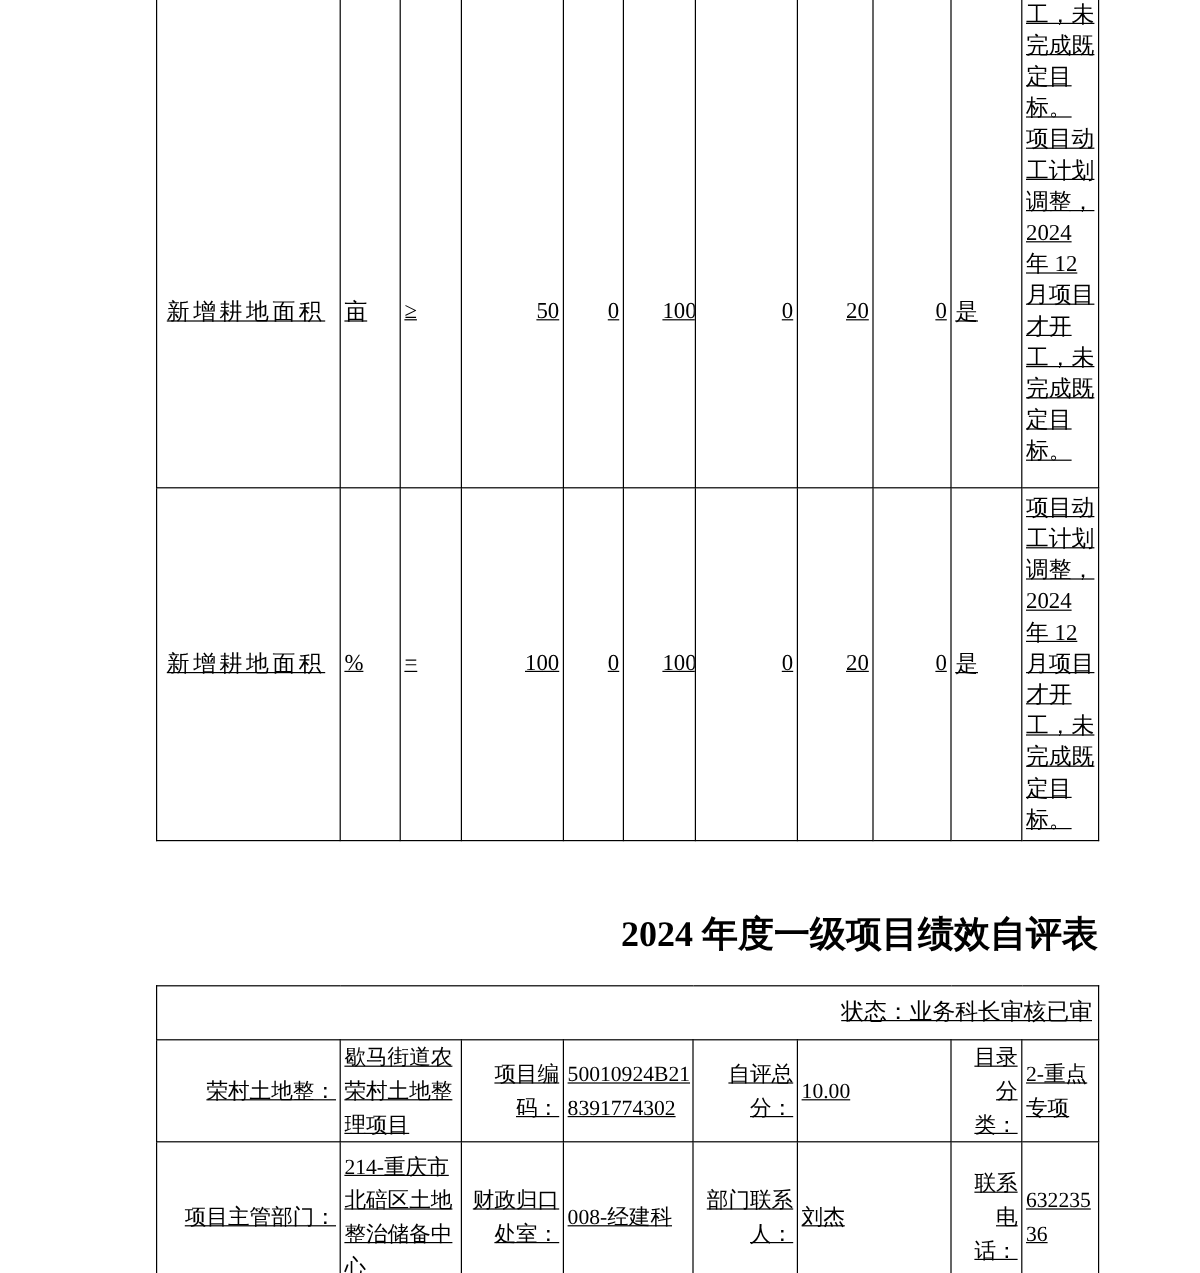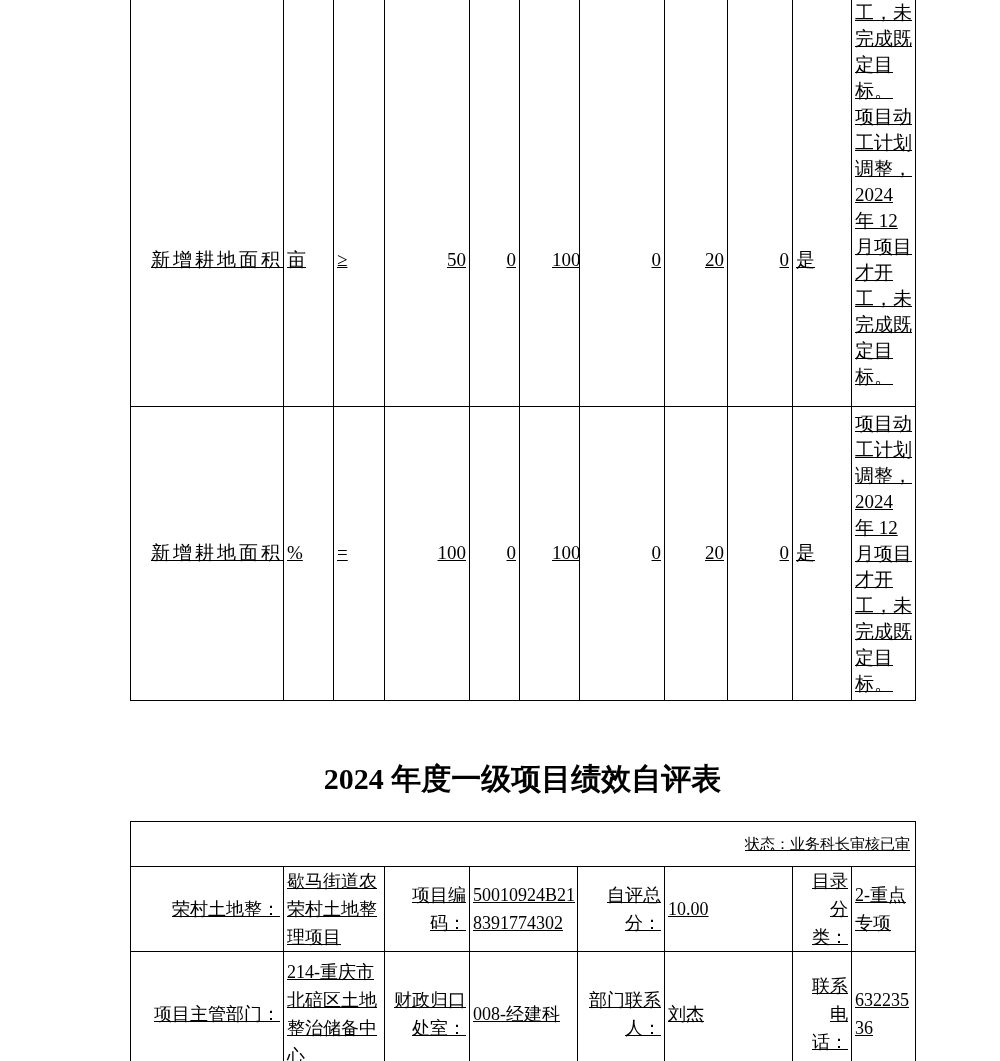--- a/index.html
+++ b/index.html
@@ -17,46 +17,46 @@
     border-collapse:collapse;
     table-layout:fixed;
   }
   td { border:1px solid #000; overflow:hidden;text-decoration:underline; }
 
   
   .t1 { top:0; }
   .t1 td { font-size:19px; vertical-align:middle;padding-left:32px; }
   .t1 tr.r1 td { height:406px; border-top:none; padding-top:114px; }
   .t1 tr.r2 td { height:294px; }
-  .t1 td.name  { padding-left:20px; letter-spacing:3px; }
+  .t1 td.name  { padding-left:8px; letter-spacing:3px; }
   .t1 td.cleft { padding-left:3px; }
   .t1 td.num   { text-align:right; padding-right:3px; }
   .t1 td.remark {
     vertical-align:top;
     white-space:pre-line;
     line-height:26px;
     padding:0 2px 0 3px;
   }
   .t1 tr.r1 td.remark { padding-top:0; }
   .t1 tr.r2 td.remark { padding-top:4px; }
 
   
   .title {
     position:absolute;
     left:130px; top:760px; width:785px;
-    text-align:center;
+    text-align:right;
     font-size:30px;
     font-weight:bold;
     line-height:38px;
   }
 
   
   .t2 { top:821px; }
   .t2 td { font-size:18px; vertical-align:middle; white-space:pre-line; line-height:28px; }
-  .t2 td.status { height:45px; text-align:right; padding-right:5px; font-size:15px; }
+  .t2 td.status { height:45px; text-align:right; padding-right:5px; font-size:19px; }
   .t2 tr.ra td { height:85px; }
   .t2 tr.rb td { height:124px; }
   .t2 td.lbl { text-align:right; padding-right:3px; }
   .t2 td.val { text-align:left; padding-left:3px; }
 </style>
 </head>
 <body>
 
 <table class="t1">
   <colgroup>

